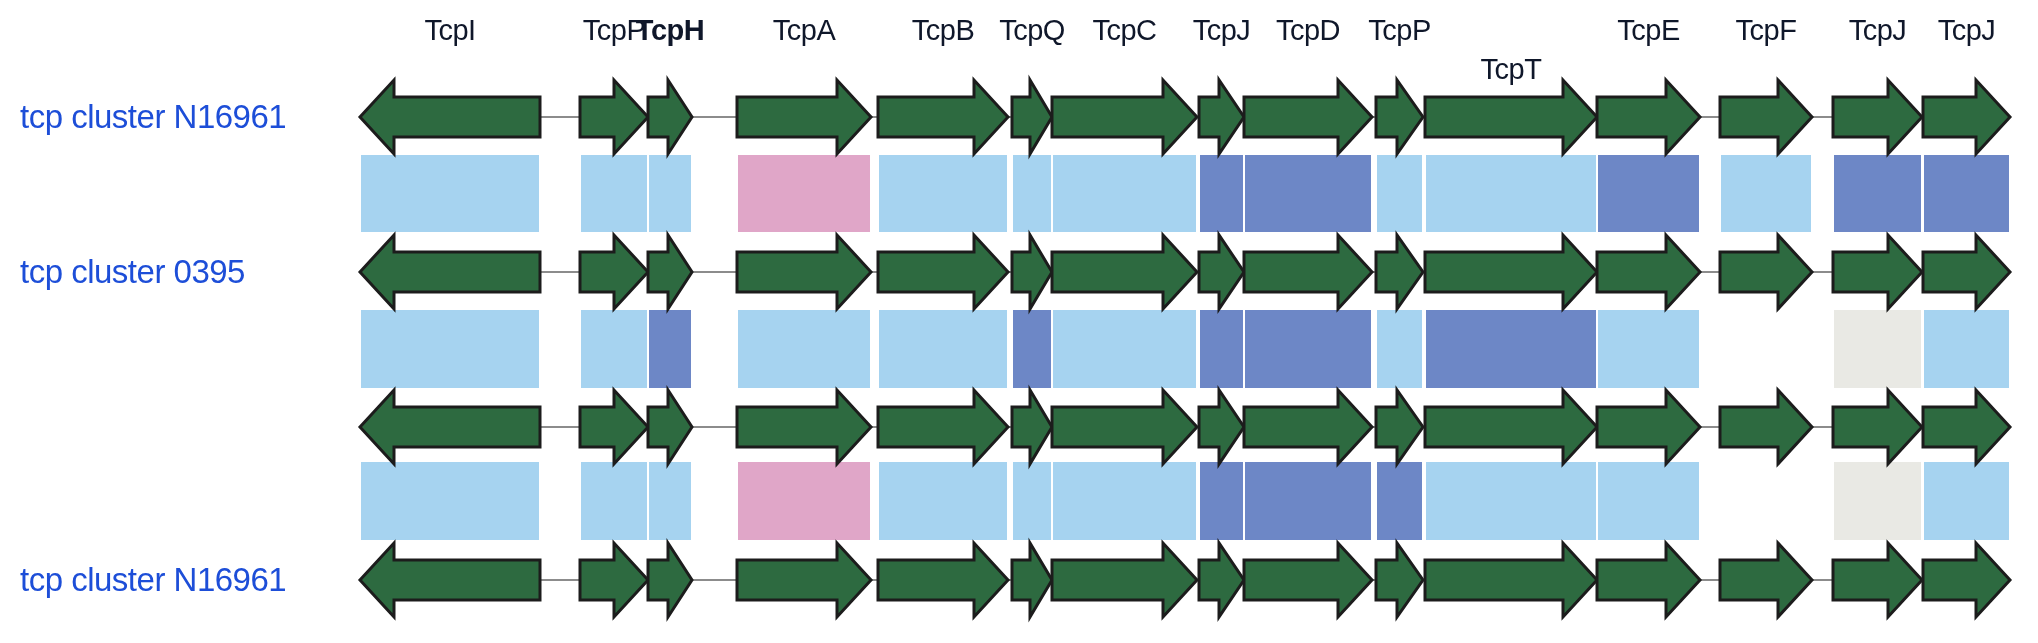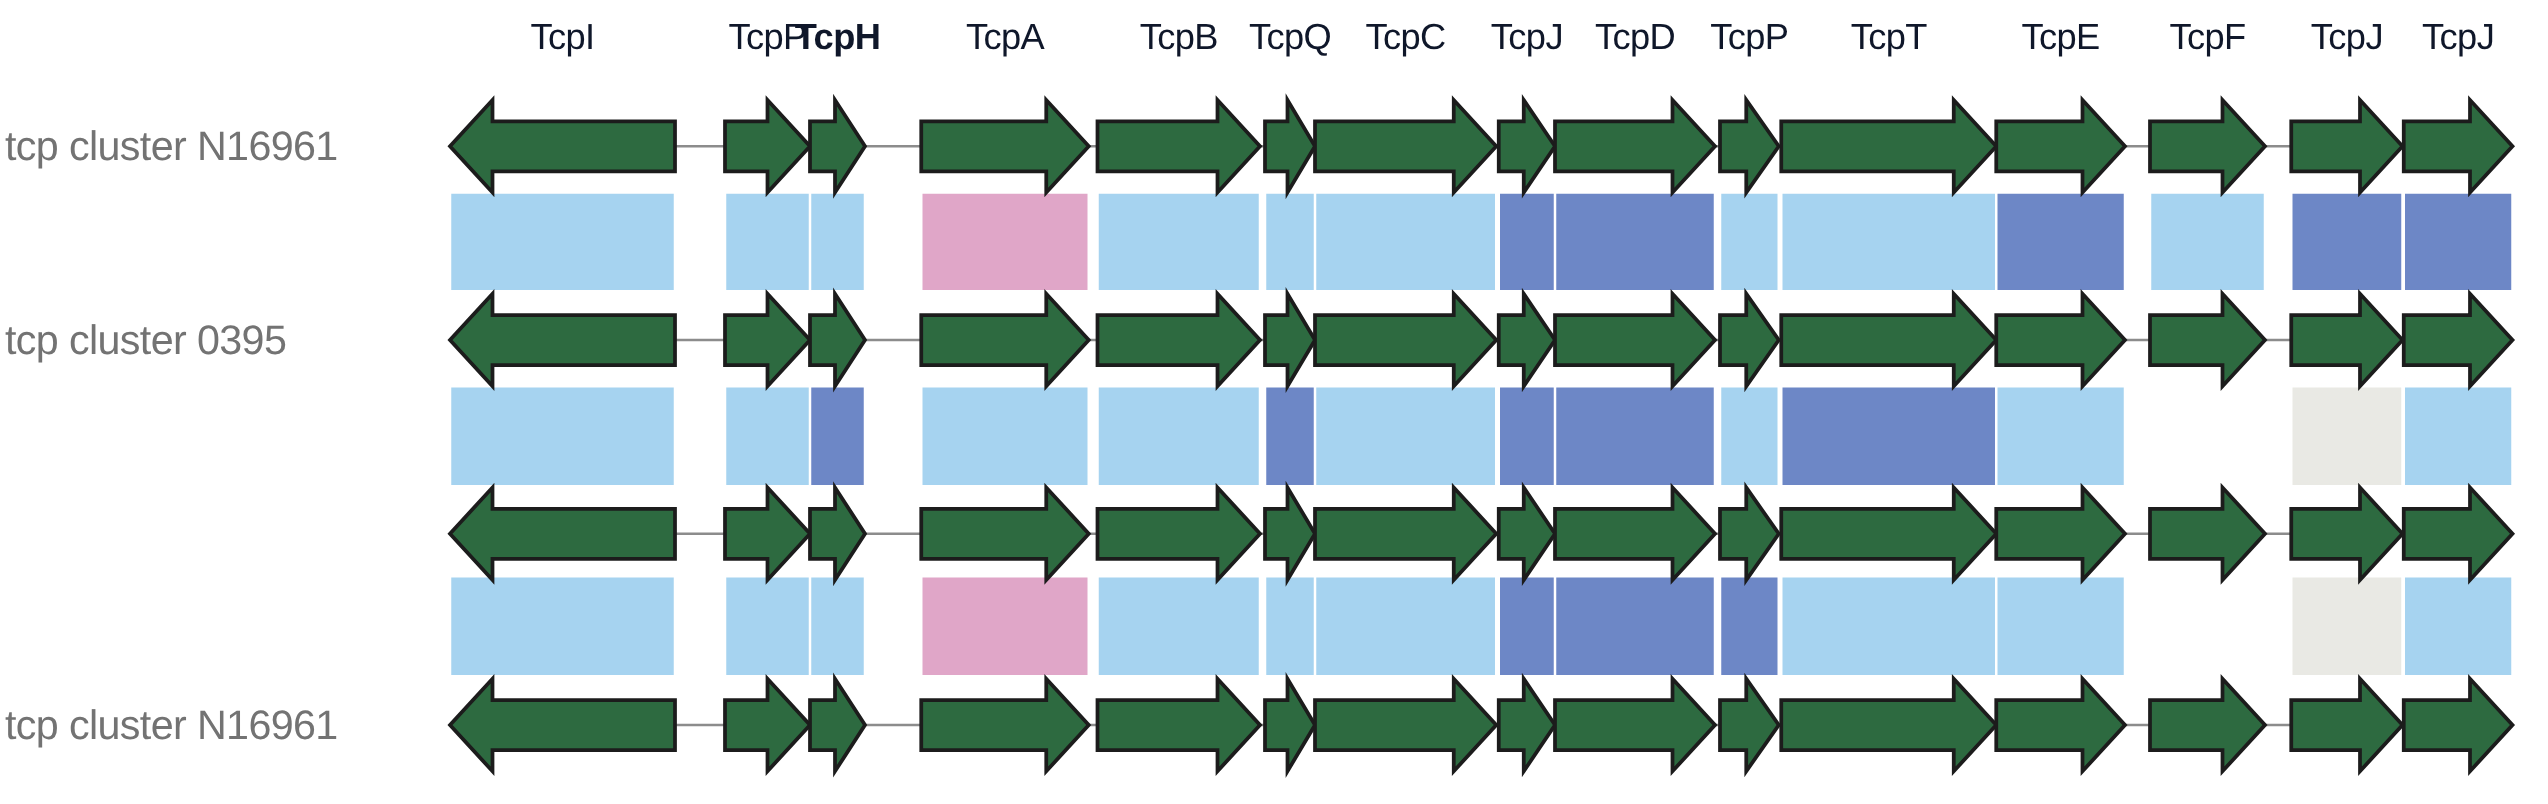--- a/index.html
+++ b/index.html
@@ -24,26 +24,26 @@
     position: absolute;
     top: 14px;
     transform: translateX(-50%);
     font-size: 29px;
     letter-spacing: -0.5px;
     color: #0f172a;
     white-space: nowrap;
   }
   .cluster-label {
     position: absolute;
-    left: 4px;
+    left: 20px;
     transform: translateY(-50%);
     font-size: 33px;
     letter-spacing: -0.5px;
     line-height: 1.28;
-    color: #737373;
+    color: #1d4ed8;
     white-space: nowrap;
   }
 </style>
 </head>
 <body>
 
 <div id="figure">
   <svg id="figure-canvas" width="2038" height="643" viewBox="0 0 2038 643" xmlns="http://www.w3.org/2000/svg">
       <rect x="361" y="155" width="178" height="77" fill="#a6d3f0"></rect>
       <rect x="581" y="155" width="66" height="77" fill="#a6d3f0"></rect>
@@ -157,21 +157,21 @@
       <div class="gene-label" style="left: 450px;">TcpI</div>
       <div class="gene-label" style="left: 614px;">TcpP</div>
       <div class="gene-label" style="left: 670px; font-weight: bold;">TcpH</div>
       <div class="gene-label" style="left: 804px;">TcpA</div>
       <div class="gene-label" style="left: 943px;">TcpB</div>
       <div class="gene-label" style="left: 1032px;">TcpQ</div>
       <div class="gene-label" style="left: 1124.5px;">TcpC</div>
       <div class="gene-label" style="left: 1221.5px;">TcpJ</div>
       <div class="gene-label" style="left: 1308px;">TcpD</div>
       <div class="gene-label" style="left: 1399.5px;">TcpP</div>
-      <div class="gene-label" style="left: 1511px;">TcpT</div>
+      <div class="gene-label" style="left: 1511px; margin-top: 39px;">TcpT</div>
       <div class="gene-label" style="left: 1648.5px;">TcpE</div>
       <div class="gene-label" style="left: 1766px;">TcpF</div>
       <div class="gene-label" style="left: 1877.5px;">TcpJ</div>
       <div class="gene-label" style="left: 1966.5px;">TcpJ</div>
     </div>
   <div id="cluster-labels">
       <div class="cluster-label" style="top: 117px;">
         <div>tcp cluster N16961</div>
       </div>
       <div class="cluster-label" style="top: 272px;">

